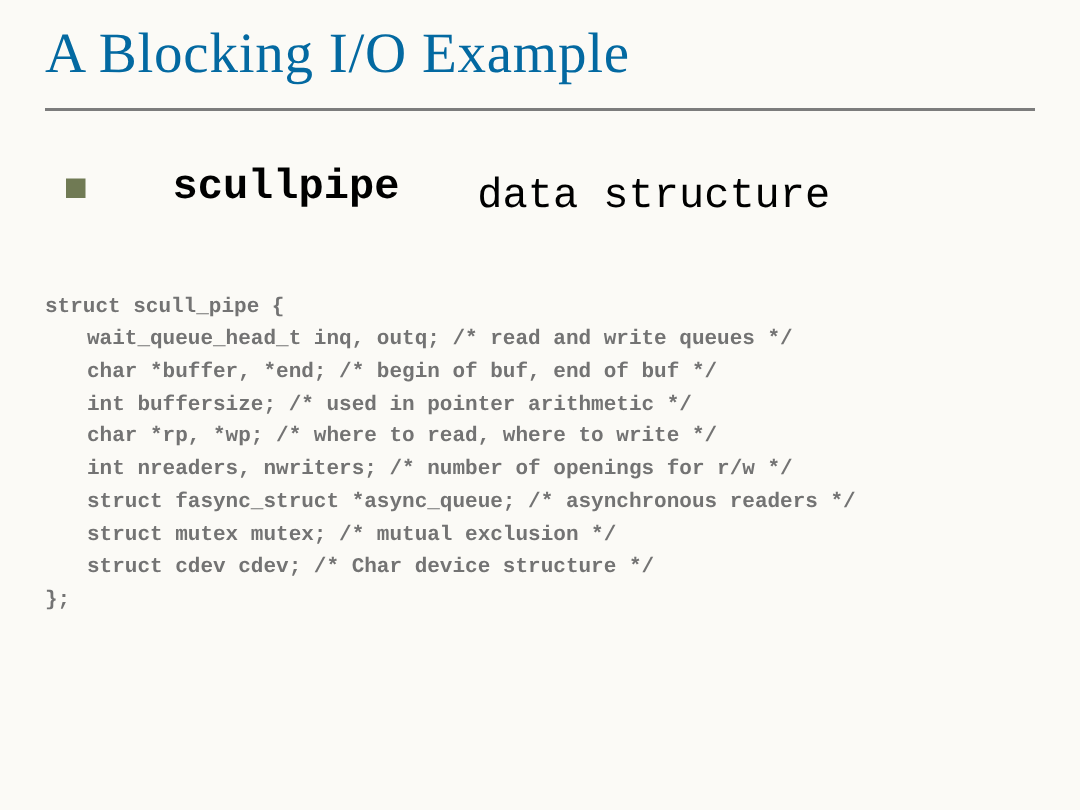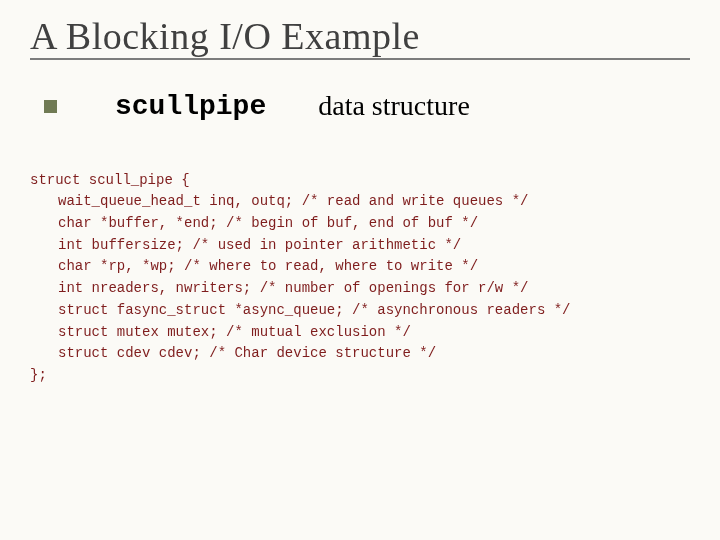--- a/index.html
+++ b/index.html
@@ -13,22 +13,22 @@
       overflow: hidden;
     }
     .slide {
       padding: 14px 30px 20px 30px;
     }
     .title {
       font-family: Georgia, 'Times New Roman', serif;
       font-size: 38px;
       font-weight: normal;
       letter-spacing: 0.5px;
-      color: #404040;
-      margin-bottom: 0;
+      color: #0369a1;
+      margin-bottom: 14px;
     }
     .title-underline {
       border: none;
       border-top: 2px solid #7c7c7c;
       margin-bottom: 30px;
     }
     .subtitle-row {
       display: flex;
       align-items: center;
       margin-left: 14px;
@@ -42,31 +42,32 @@
       margin-right: 14px;
       flex-shrink: 0;
     }
     .subtitle-code {
       font-family: 'Courier New', Courier, monospace;
       font-weight: bold;
       font-size: 28px;
       color: #000;
     }
     .subtitle-text {
-      font-family: Liberation Serif, serif;
+      font-family: Liberation Mono, monospace;
       font-size: 28px;
       color: #000;
       margin-left: 8px;
+      margin-top: 12px;
     }
     .code-block {
       font-family: 'Courier New', Courier, monospace;
-      font-weight: normal;
+      font-weight: bold;
       font-size: 14px;
       line-height: 1.55;
-      color: #7f1d1d;
+      color: #737373;
       white-space: pre;
       margin-left: 0;
     }
     .indent { padding-left: 28px; display: block; }
   </style>
 </head>
 <body>
 
 <div class="slide">
   <h1 class="title">A Blocking I/O Example</h1>

